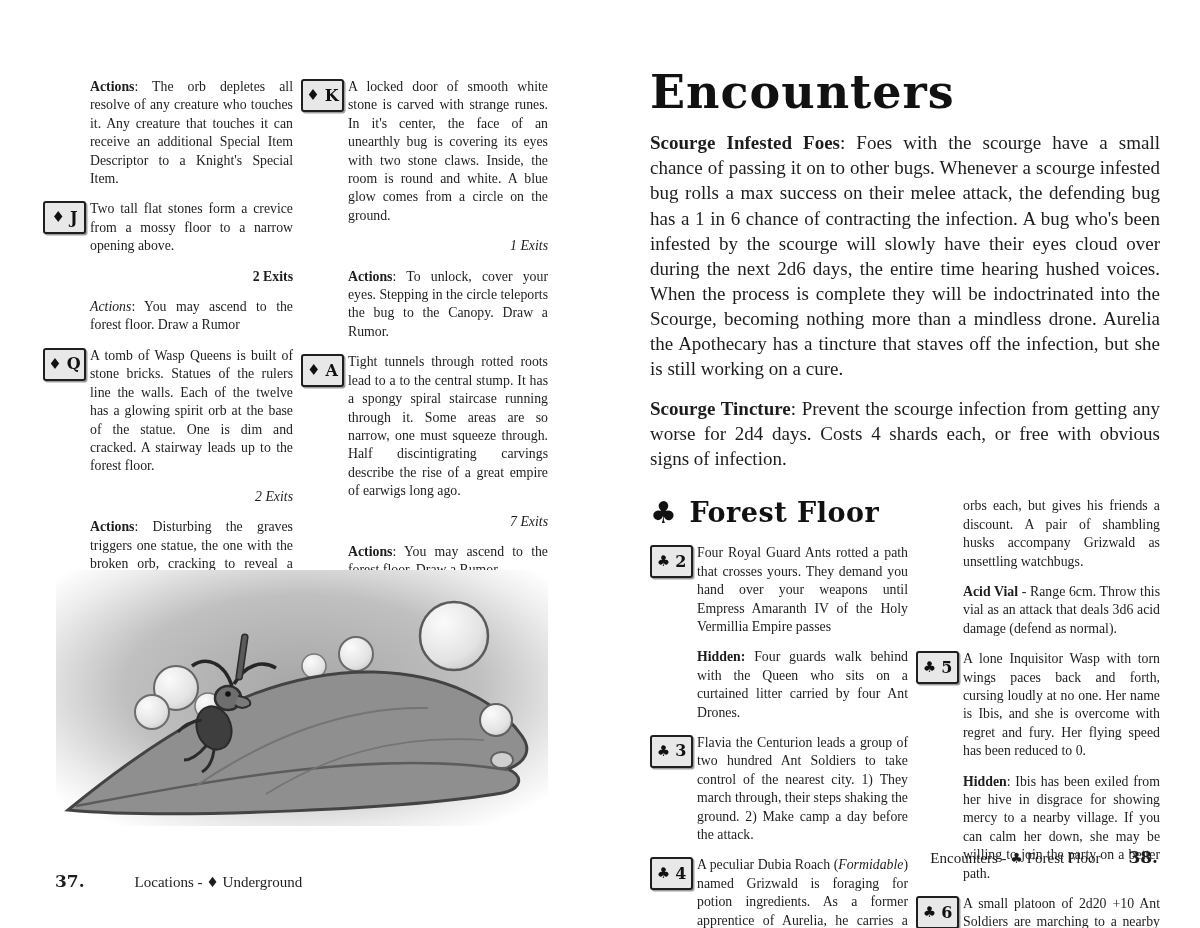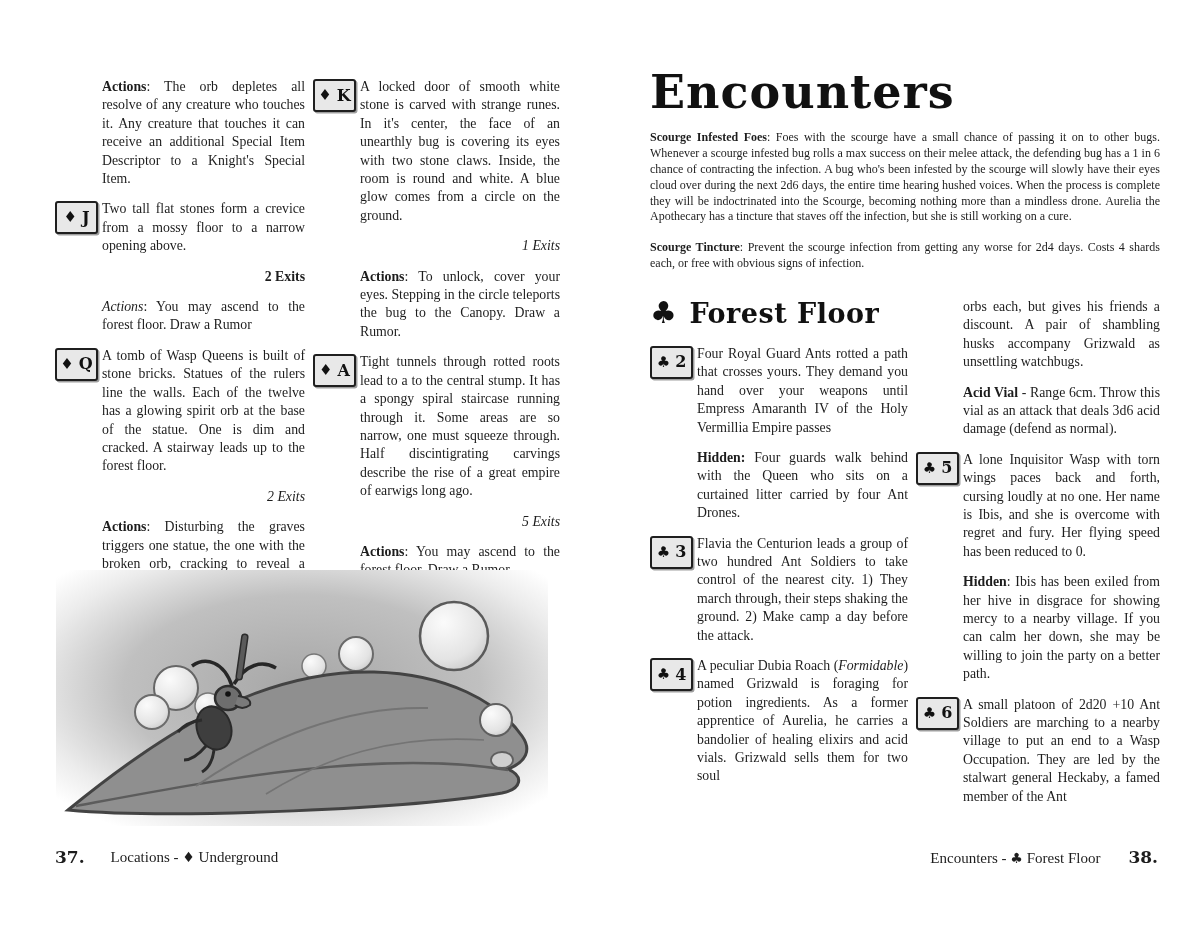--- a/index.html
+++ b/index.html
@@ -3,21 +3,21 @@
 <meta charset="utf-8">
 <style>
   html,body { margin:0; padding:0; }
   body {
     width:1200px; height:928px; background:#ffffff;
     font-family:"Liberation Serif", serif; color:#1d1d1d;
     position:relative; overflow:hidden;
   }
   .spread { display:flex; width:1200px; height:928px; }
   .page { position:relative; width:600px; height:928px; box-sizing:border-box; }
-  .page.left  { padding:78px 30px 0 55px; }
+  .page.left  { padding:78px 30px 0 43px; }
   .page.right { padding:68px 40px 16px 50px; }
 
   
   .h1 {
     font-family:"DejaVu Serif", serif; font-weight:bold;
     font-size:46px; line-height:1.05; letter-spacing:1px; color:#111;
     margin:0 0 14px 0;
   }
   .h2 {
     font-family:"DejaVu Serif", serif; font-weight:bold;
@@ -48,36 +48,36 @@
 
   p.body {
     margin:0 0 12px 0; text-align:justify;
     font-size:13.8px; line-height:1.335;
   }
   p.nojust { text-align:right; }
   .b { font-weight:bold; }
   .i { font-style:italic; }
 
   
-  .intro p.body { font-size:12px; line-height:1.32; margin-bottom:15px; }
+  .intro p.body { font-size:19px; line-height:1.32; margin-bottom:15px; }
 
   
   .illo {
     position:absolute; left:56px; top:570px; width:492px; height:256px;
   }
 
   
   .footer {
     position:absolute; top:847px; font-size:15px; color:#1d1d1d;
   }
   .footer .pagenum {
     font-family:"DejaVu Serif", serif; font-weight:bold; font-size:17px;
   }
   .footer .suit { font-family:"DejaVu Sans", sans-serif; font-size:14px; }
-  .footer.fl { left:55px; display:flex; gap:26px; align-items:center; }
+  .footer.fl { left:55px; display:flex; gap:50px; align-items:flex-end;margin-top:24px; }
   .footer.fr { right:42px; display:flex; gap:28px; align-items:baseline; }
 </style>
 </head>
 <body>
 
 <div class="spread">
 
   <div class="page left">
     <div class="cols">
 
@@ -137,21 +137,21 @@
 
         <div class="entry">
           <div class="badge-slot">
             <div class="badge">
               <span class="suit">♦</span>
               <span class="rank">A</span>
             </div>
           </div>
           <div class="etext">
             <p class="body">Tight tunnels through rotted roots lead to a to the central stump. It has a spongy spiral staircase running through it. Some areas are so narrow, one must squeeze through. Half discintigrating carvings describe the rise of a great empire of earwigs long ago.</p>
-            <p class="body nojust i">5 Exits</p>
+            <p class="body nojust i">7 Exits</p>
             <p class="body"><span class="b">Actions</span><span>: You may ascend to the forest floor. Draw a Rumor</span></p>
           </div>
         </div>
       </div>
     </div>
 
     <div class="illo">
       <svg width="492" height="256" viewBox="0 0 492 256" xmlns="http://www.w3.org/2000/svg">
         <defs>
           <radialGradient id="vig" cx="50%" cy="46%" r="66%">

